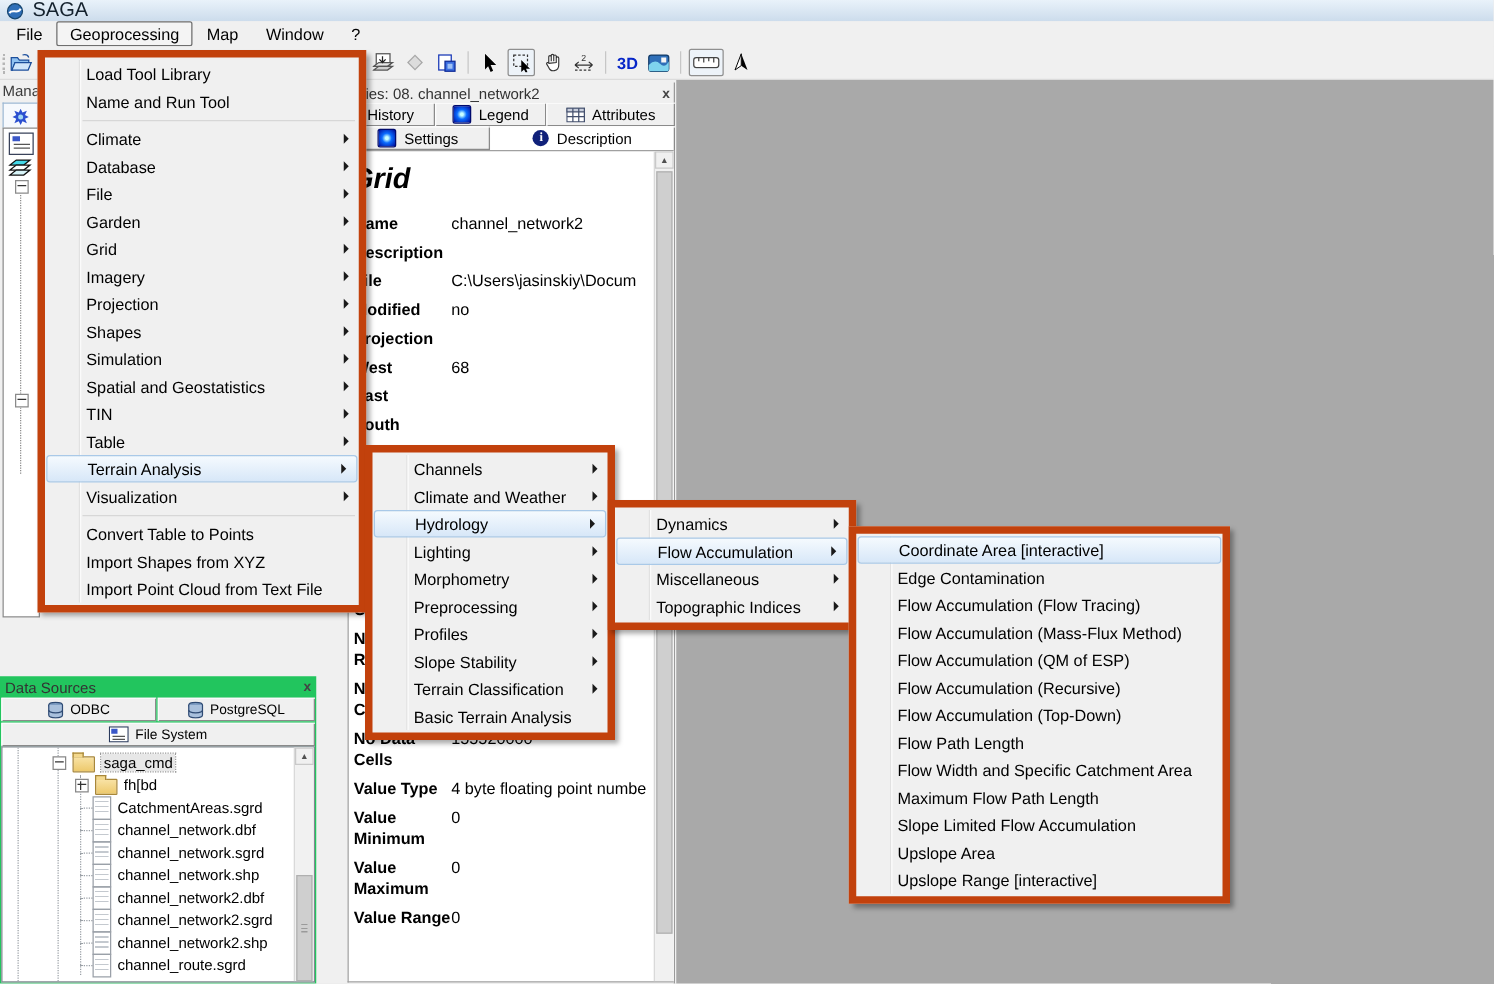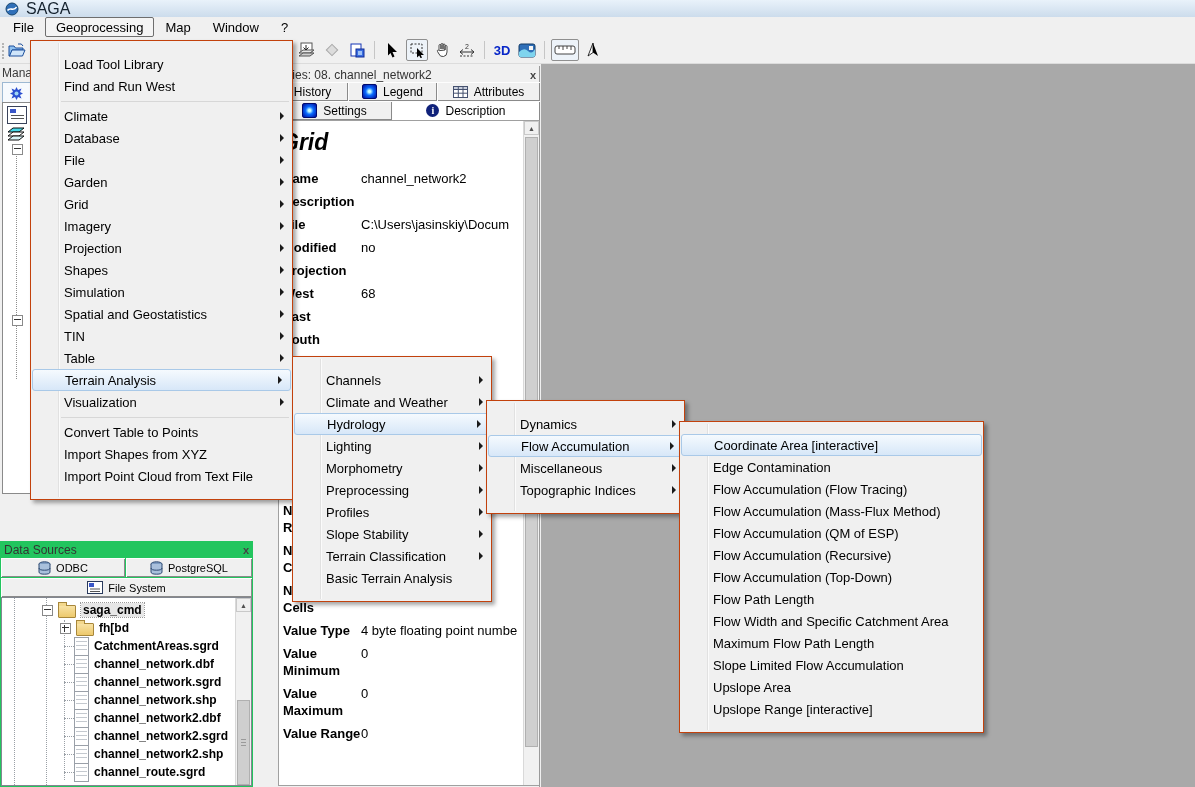--- a/index.html
+++ b/index.html
@@ -40,21 +40,21 @@
   
   .ds-panel{position:absolute;left:0;top:541px;width:253px;height:246px;background:#22c55e;}
   .ds-title{height:16px;display:flex;align-items:center;font-size:12px;color:#333;padding:1px 4px;}
   .x-btn{margin-left:auto;font-size:11px;font-weight:bold;color:#444;line-height:10px;}
   .ds-tab{position:absolute;height:19px;background:#f0f0f0;font-size:11px;display:flex;
     align-items:center;justify-content:center;gap:5px;box-sizing:border-box;
     box-shadow:inset 1px 1px 0 #fdfdfd, inset -1px -1px 0 #8a8a8a;text-align:center;}
   .ds-tree{position:absolute;left:1px;top:56px;width:251px;height:189px;background:#fff;
     border:1px solid #828790;box-sizing:border-box;overflow:hidden;font-size:12px;}
   .vline{position:absolute;border-left:1px dotted #9aa0a6;}
-  .trow{height:18px;display:flex;align-items:center;position:relative;box-sizing:border-box;font-weight:bold;}
+  .trow{height:18px;display:flex;align-items:center;position:relative;box-sizing:border-box;}
   .trow.lvl1{padding-left:40px;}
   .trow.lvl2{padding-left:58px;}
   .trow.lvlf{padding-left:72px;}
   .trow.lvlf::before{content:"";position:absolute;left:62px;width:10px;top:9px;border-top:1px dotted #9aa0a6;}
   .t-exp{display:none;width:9px;height:9px;background:#fff;border:1px solid #888;
     margin-right:5px;position:relative;flex:none;}
   .trow.minus .t-exp,.trow.plus .t-exp{display:inline-block;}
   .trow.minus .t-exp::before,.trow.plus .t-exp::before{content:"";position:absolute;left:1px;right:1px;top:3px;border-top:1px solid #333;}
   .trow.plus .t-exp::after{content:"";position:absolute;top:1px;bottom:1px;left:3px;border-left:1px solid #333;}
   .t-icon{flex:none;margin-right:5px;position:relative;}
@@ -92,22 +92,22 @@
   .prow.gaptop{margin-top:68px;}
   .scrollbar{position:absolute;background:#f1f1f1;border-left:1px solid #d9d9d9;}
   .sb-arrow{position:absolute;left:0;right:0;height:14px;background:#f0f0f0;border:1px solid #c9c9c9;
     box-sizing:border-box;display:flex;align-items:center;justify-content:center;
     font-size:7px;color:#505050;}
   .sb-thumb{position:absolute;left:1px;right:1px;background:#cfcfcf;border:1px solid #b0b0b0;box-sizing:border-box;}
   .sb-grip{position:absolute;left:3px;right:3px;height:7px;
     background:repeating-linear-gradient(180deg,#9a9a9a 0 1px,transparent 1px 3px);}
 
   
-  .menu{position:absolute;background:#f0f0f0;border:1px solid #c2410c;
-    box-shadow:3px 3px 4px rgba(0,0,0,.35);padding:12px 0;box-sizing:border-box;font-size:13px;}
+  .menu{position:absolute;background:#f0f0f0;border:6px solid #c2410c;
+    box-shadow:3px 3px 4px rgba(0,0,0,.35);padding:2px 0;box-sizing:border-box;font-size:13px;}
   .menu::before{content:"";position:absolute;left:27px;top:2px;bottom:2px;border-left:1px solid #e1e1e1;}
   .menu::after{content:"";position:absolute;left:28px;top:2px;bottom:2px;border-left:1px solid #fbfbfb;}
   .mi{height:22px;display:flex;align-items:center;padding:0 8px 0 33px;position:relative;
     box-sizing:border-box;z-index:1;}
   .mi.sep{height:8px;}
   .mi.sep::before{content:"";position:absolute;left:30px;right:3px;top:4px;border-top:1px solid #d7d7d7;}
   .mi.hl{background:linear-gradient(#f5fafe,#d7e7f8);border:1px solid #a9c9e8;border-radius:3px;
     margin:0 1px;padding-left:32px;}
   .mi-a{display:none;margin-left:auto;width:0;height:0;border-left:4px solid #1a1a1a;
     border-top:4px solid transparent;border-bottom:4px solid transparent;}
@@ -475,21 +475,21 @@
   </div>
 
   <div class="menu" style="left:30px;top:40px;width:263px;z-index:10;">
 
       <div class="mi">
         <span class="mi-l">Load Tool Library</span>
 
       </div>
 
       <div class="mi">
-        <span class="mi-l">Find and Run West</span>
+        <span class="mi-l">Name and Run Tool</span>
 
       </div>
 
       <div class="mi sep">
         <span class="mi-l"></span>
 
       </div>
 
       <div class="mi arrow">
         <span class="mi-l">Climate</span>

